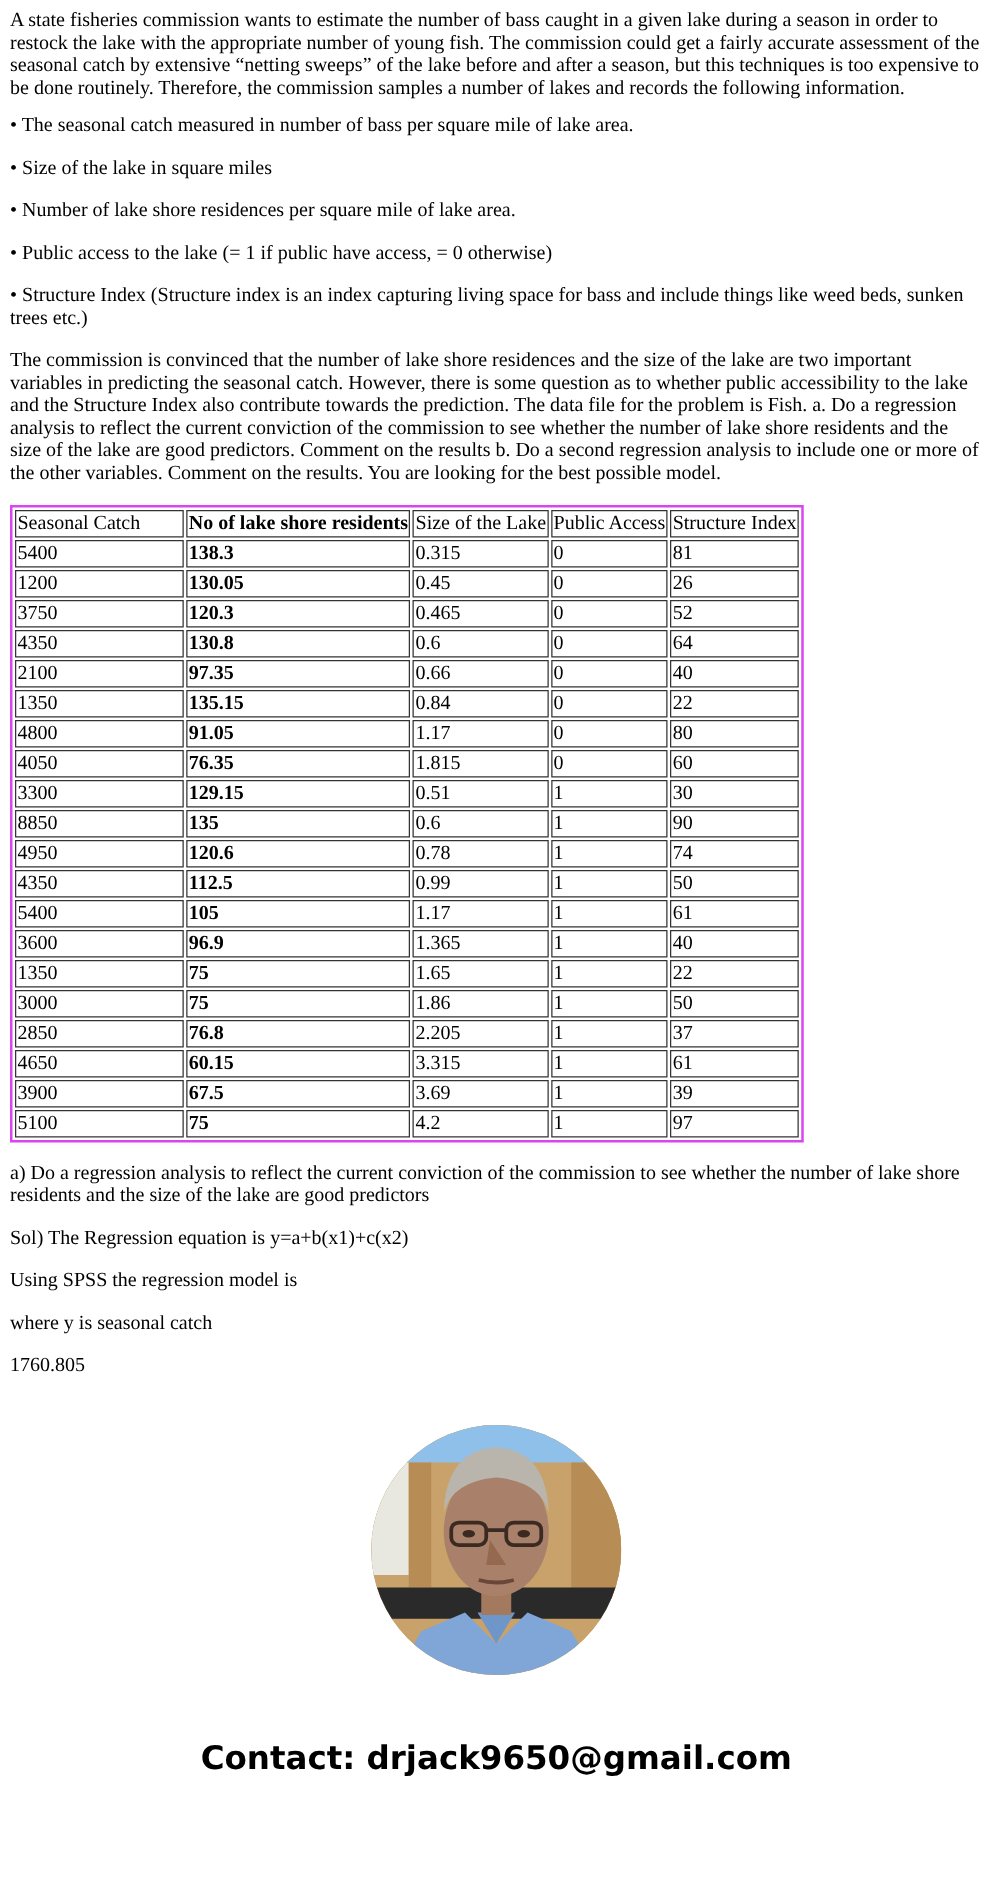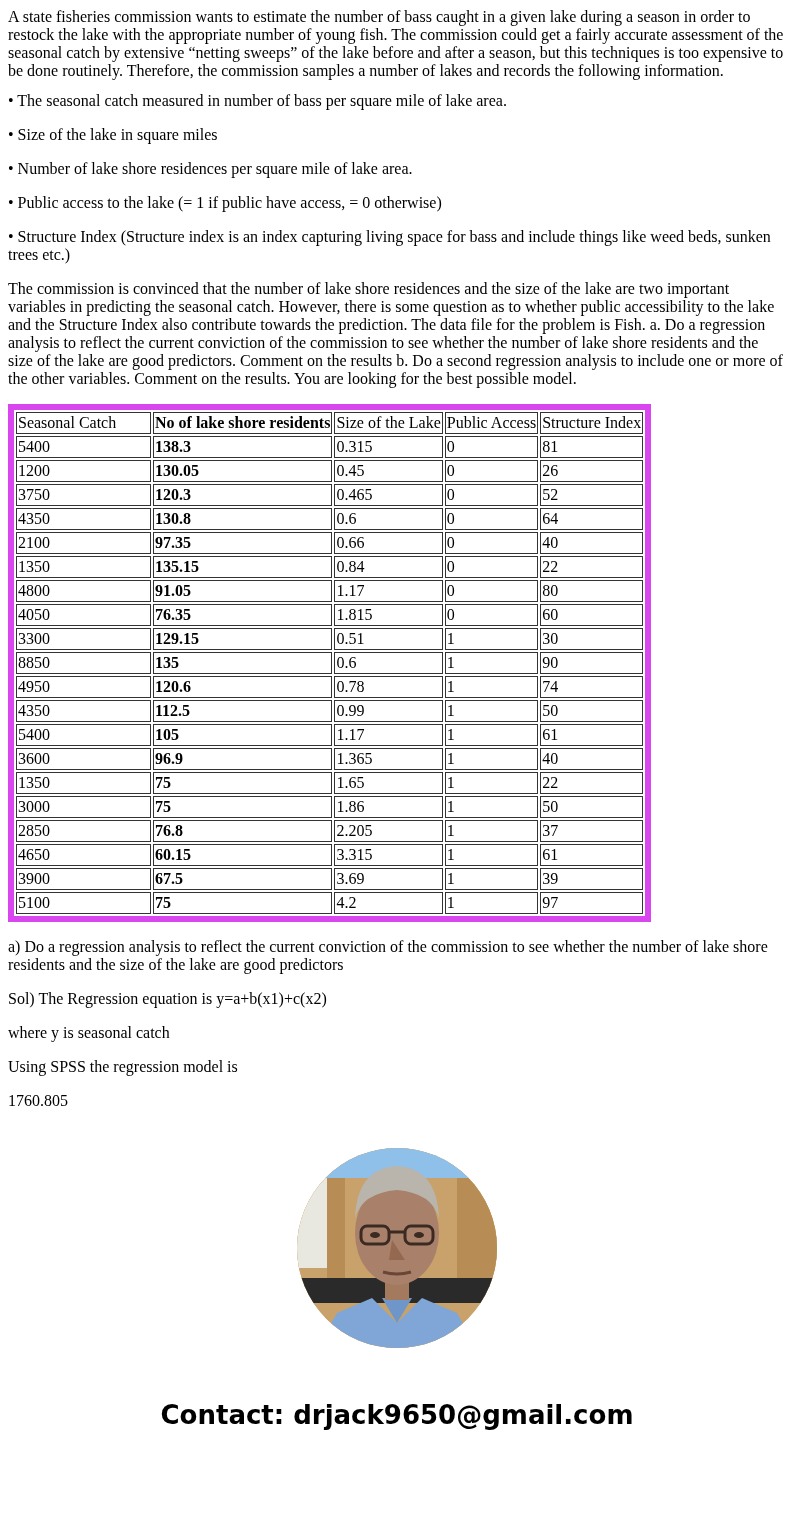--- a/index.html
+++ b/index.html
@@ -15,21 +15,21 @@
       color: #000;
     }
     .content {
       padding: 8px 8px 0 8px;
     }
     p {
       margin: 0 0 16px 0;
     }
     .intro { margin-bottom: 12px; }
     table.data {
-      border: 6px solid #d946ef;
+      border: 2px solid #d946ef;
       border-collapse: separate;
       border-spacing: 2px;
       margin: 0 0 16px 0;
       font-family: "Liberation Serif", serif;
       font-size: 16px;
     }
     table.data td {
       border: 1px solid #333;
       padding: 1px 1px;
       height: 18px;
@@ -235,22 +235,22 @@
           <td class="c3">4.2</td>
           <td class="c4">1</td>
           <td class="c5">97</td>
         </tr>
       </tbody>
   </table>
 
 
   <p>a) Do a regression analysis to reflect the current conviction of the commission to see whether the number of lake shore residents and the size of the lake are good predictors</p>
   <p>Sol) The Regression equation is y=a+b(x1)+c(x2)</p>
+  <p>Using SPSS the regression model is</p>
   <p>where y is seasonal catch</p>
-  <p>Using SPSS the regression model is</p>
   <p>1760.805</p>
 
   <div class="avatar-wrap">
     <div class="avatar">
       <svg width="200" height="200" viewBox="0 0 200 200">
         <rect x="0" y="0" width="200" height="200" fill="#c8a26a"></rect>
         <rect x="0" y="0" width="200" height="30" fill="#8fc0ea"></rect>
         <rect x="0" y="30" width="30" height="90" fill="#e8e8e0"></rect>
         <rect x="30" y="30" width="18" height="100" fill="#b78d55"></rect>
         <rect x="160" y="30" width="40" height="110" fill="#b78d55"></rect>

